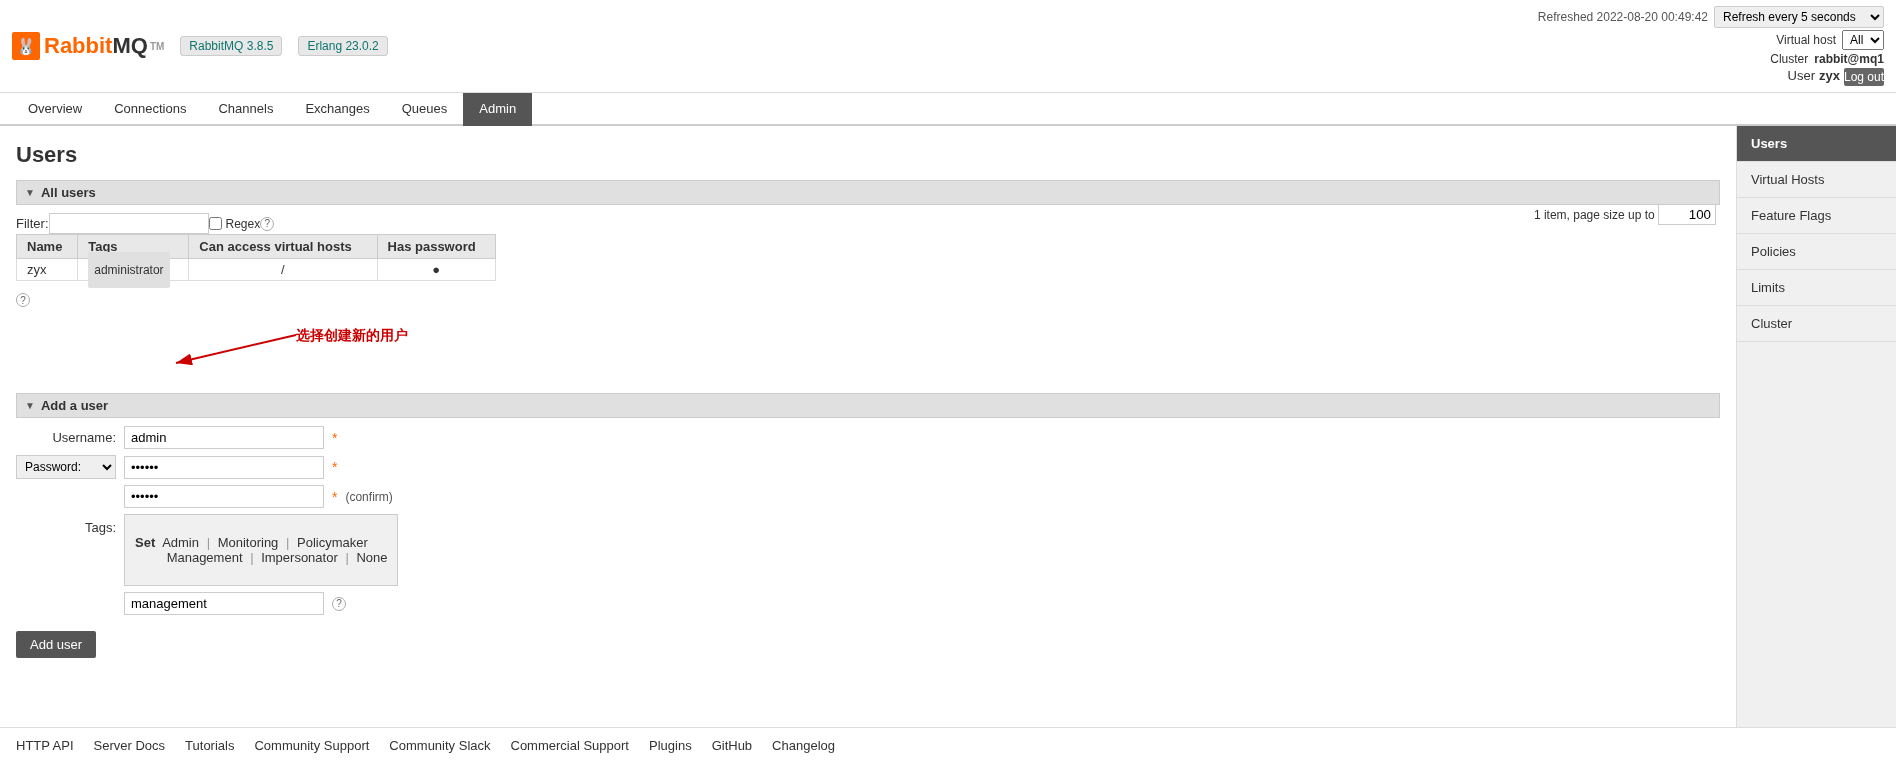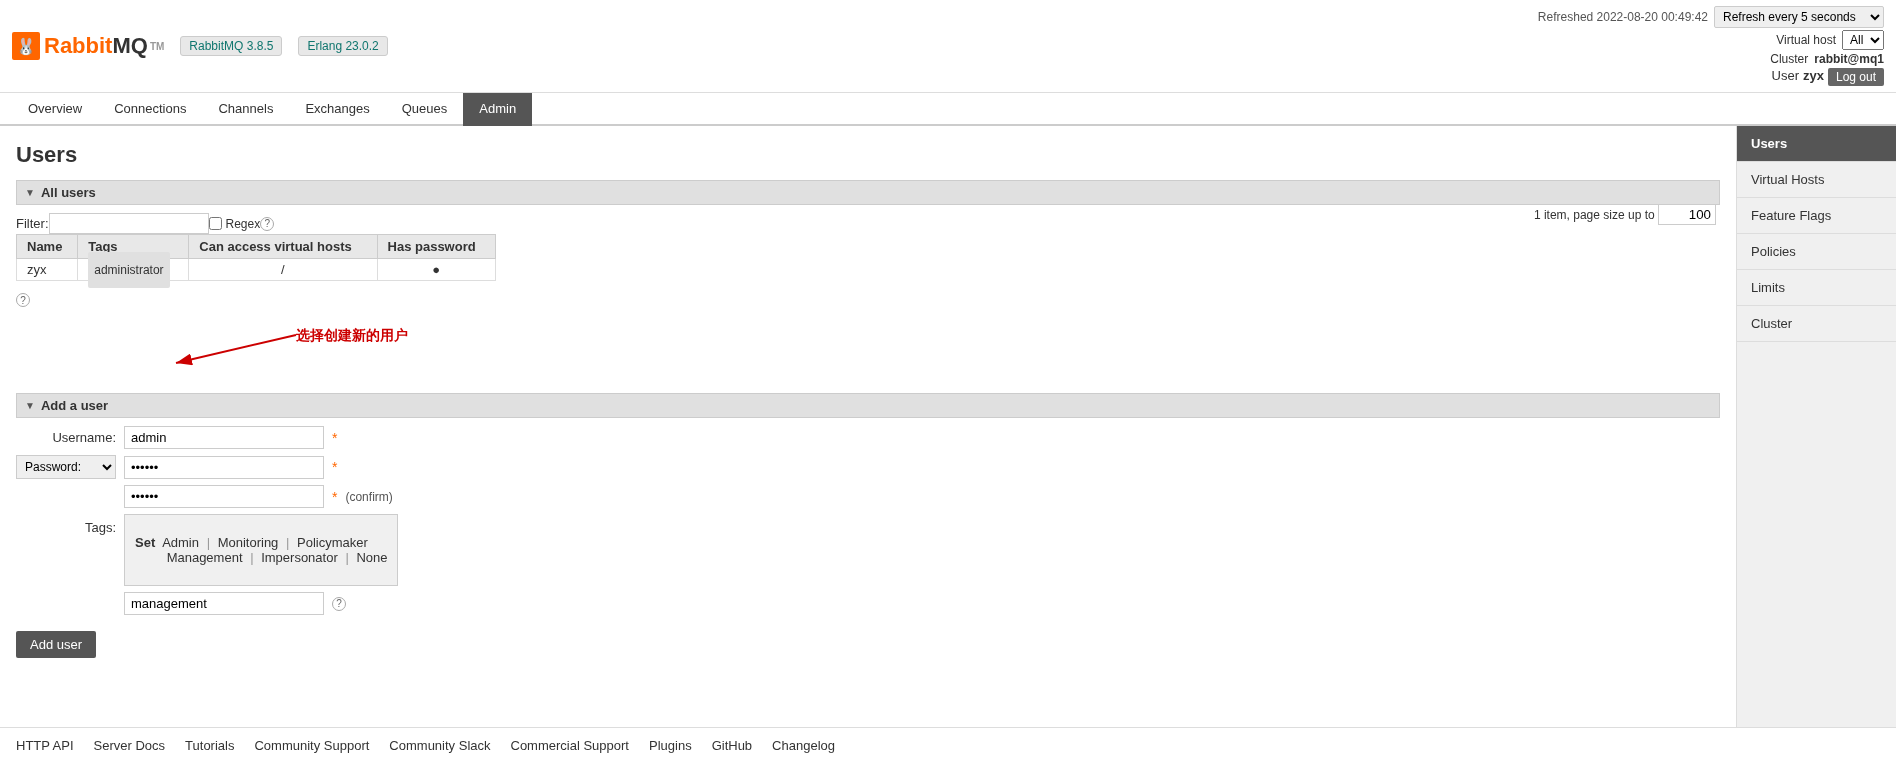--- a/index.html
+++ b/index.html
@@ -74,21 +74,21 @@
     }
     #user-row {
       display: flex;
       align-items: flex-start;
       gap: 4px;
     }
     .logout-btn {
       background: #666;
       color: #fff;
       border: none;
-      padding: 2px 8px;
+      padding: 2px 0;
       font-size: 12px;
       cursor: pointer;
       border-radius: 2px;
     }
 
     
     #nav {
       display: flex;
       align-items: center;
       border-bottom: 2px solid #ccc;

